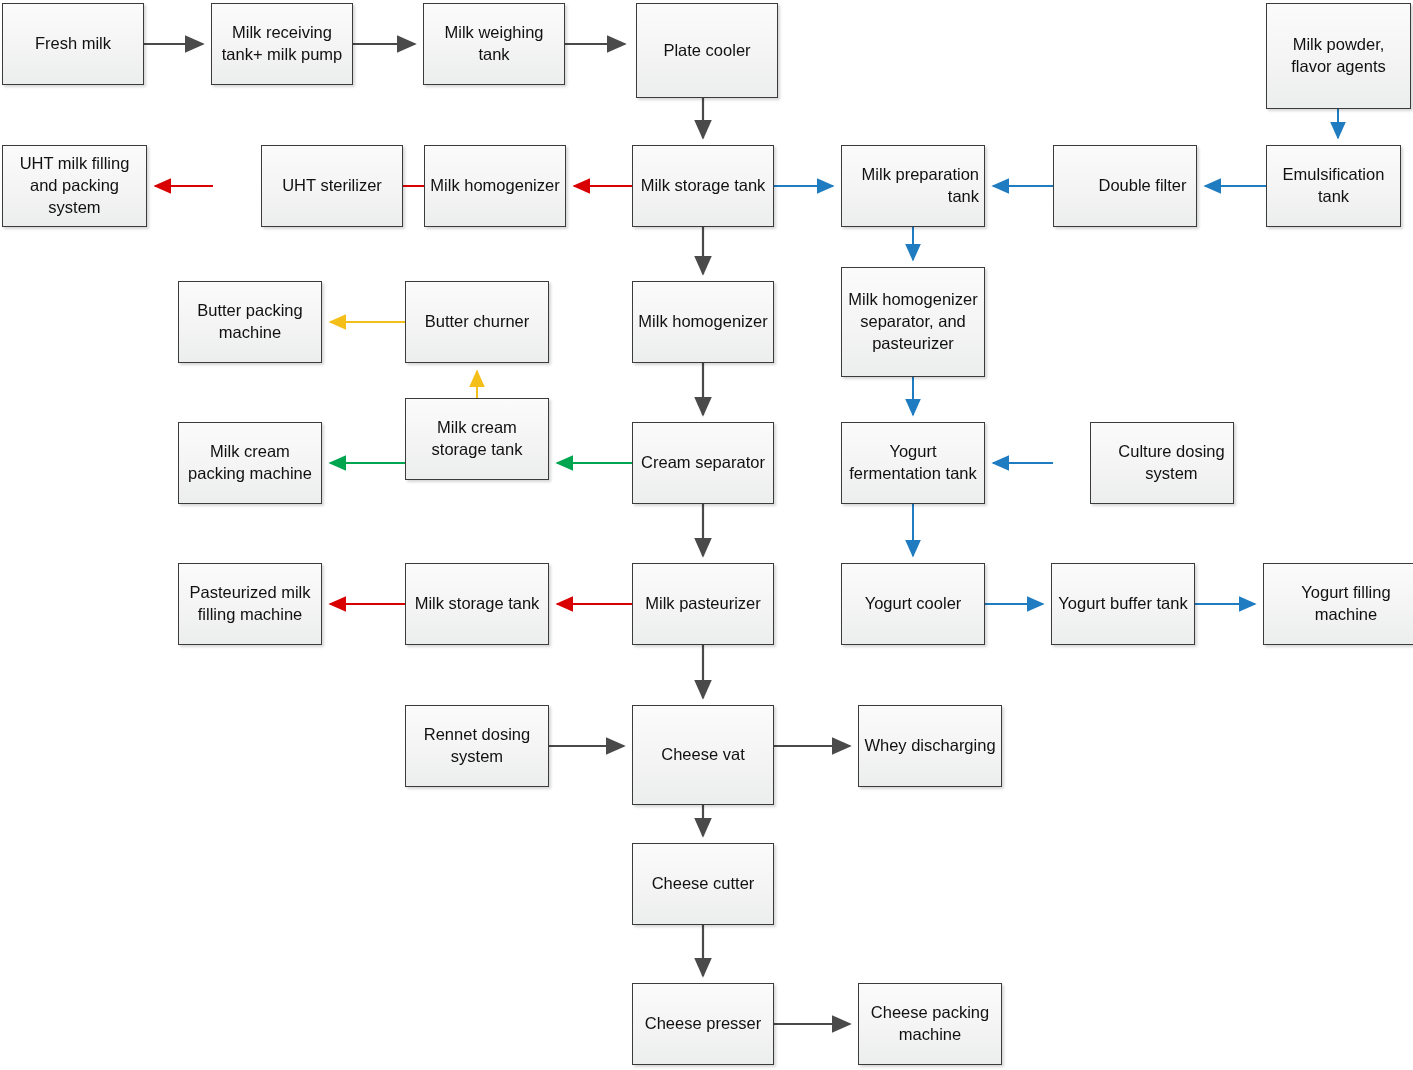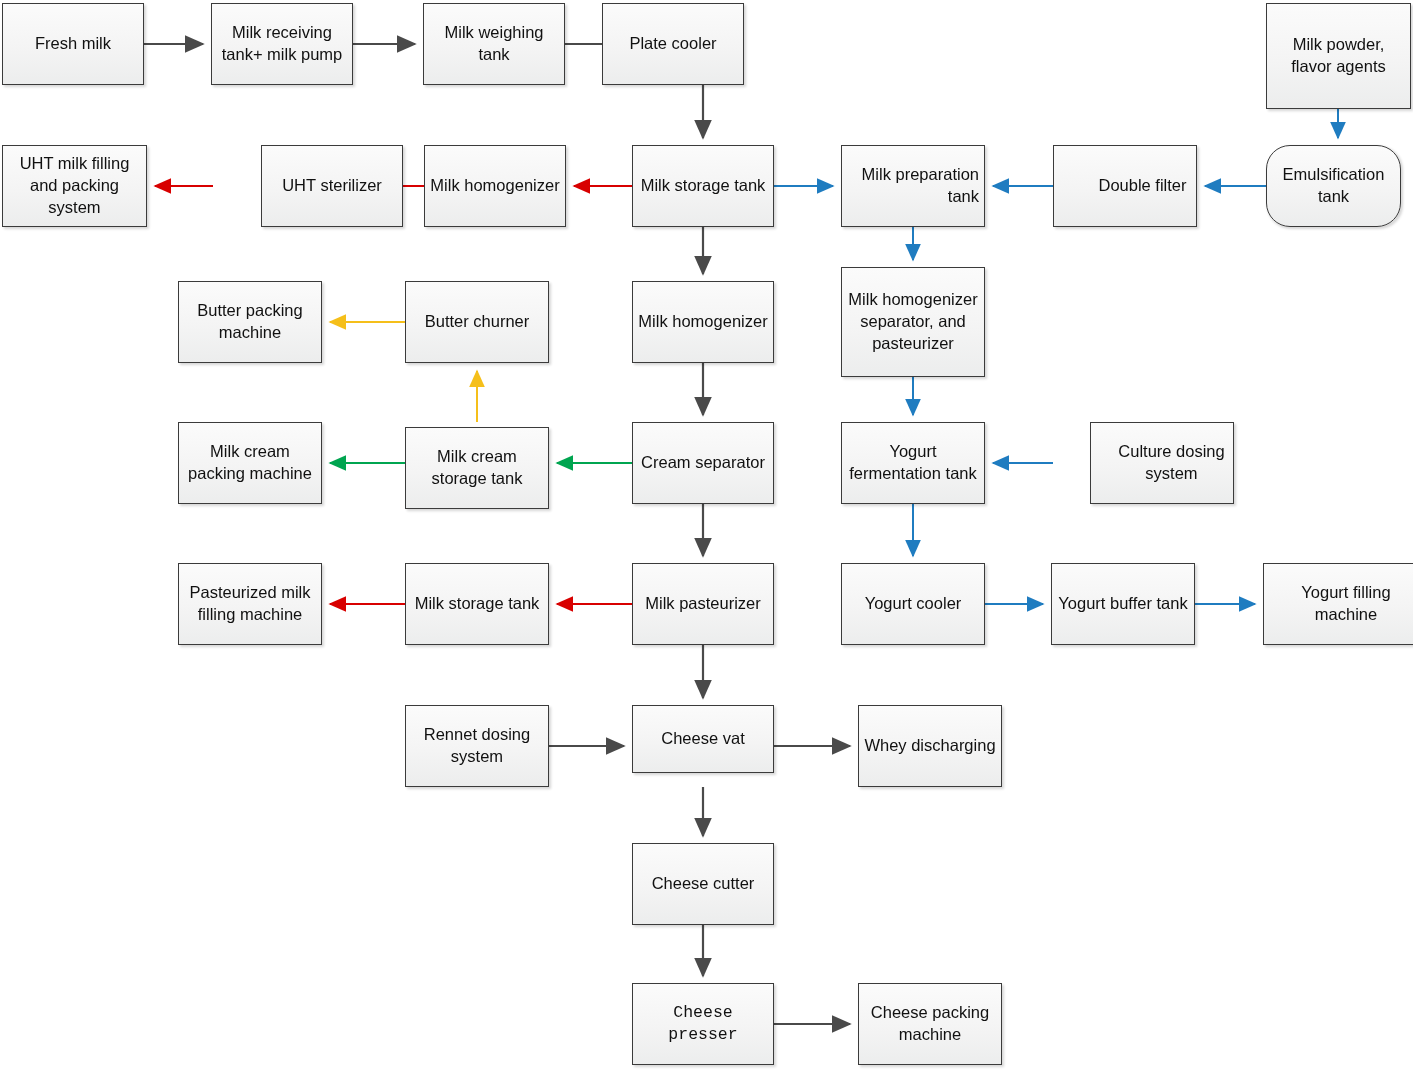--- a/index.html
+++ b/index.html
@@ -102,21 +102,21 @@
   <div id="node-layer">
       <div class="node" style="left: 2px; top: 3px; width: 142px; height: 82px;">
         <span>Fresh milk</span>
       </div>
       <div class="node" style="left: 211px; top: 3px; width: 142px; height: 82px;">
         <span>Milk receiving tank+ milk pump</span>
       </div>
       <div class="node" style="left: 423px; top: 3px; width: 142px; height: 82px;">
         <span>Milk weighing tank</span>
       </div>
-      <div class="node" style="left: 602px; top: 3px; width: 142px; height: 82px;">
+      <div class="node" style="left: 636px; top: 3px; width: 142px; height: 95px;">
         <span>Plate cooler</span>
       </div>
       <div class="node" style="left: 1266px; top: 3px; width: 145px; height: 106px;">
         <span>Milk powder, flavor agents</span>
       </div>
       <div class="node" style="left: 2px; top: 145px; width: 145px; height: 82px;">
         <span>UHT milk filling and packing system</span>
       </div>
       <div class="node" style="left: 213px; top: 145px; width: 142px; height: 82px; margin-left: 48px;">
         <span>UHT sterilizer</span>
@@ -126,39 +126,39 @@
       </div>
       <div class="node" style="left: 632px; top: 145px; width: 142px; height: 82px;">
         <span>Milk storage tank</span>
       </div>
       <div class="node" style="left: 841px; top: 145px; width: 144px; height: 82px; text-align: right;">
         <span>Milk preparation tank</span>
       </div>
       <div class="node" style="left: 1053px; top: 145px; width: 144px; height: 82px; padding-left: 40px;">
         <span>Double filter</span>
       </div>
-      <div class="node" style="left: 1266px; top: 145px; width: 135px; height: 82px; border-radius: 24px;">
+      <div class="node" style="left: 1266px; top: 145px; width: 135px; height: 82px;">
         <span>Emulsification tank</span>
       </div>
       <div class="node" style="left: 178px; top: 281px; width: 144px; height: 82px;">
         <span>Butter packing machine</span>
       </div>
       <div class="node" style="left: 405px; top: 281px; width: 144px; height: 82px;">
         <span>Butter churner</span>
       </div>
       <div class="node" style="left: 632px; top: 281px; width: 142px; height: 82px;">
         <span>Milk homogenizer</span>
       </div>
       <div class="node" style="left: 841px; top: 267px; width: 144px; height: 110px;">
         <span>Milk homogenizer separator, and pasteurizer</span>
       </div>
       <div class="node" style="left: 178px; top: 422px; width: 144px; height: 82px;">
         <span>Milk cream packing machine</span>
       </div>
-      <div class="node" style="left: 405px; top: 427px; width: 144px; height: 82px;">
+      <div class="node" style="left: 405px; top: 398px; width: 144px; height: 82px;">
         <span>Milk cream storage tank</span>
       </div>
       <div class="node" style="left: 632px; top: 422px; width: 142px; height: 82px;">
         <span>Cream separator</span>
       </div>
       <div class="node" style="left: 841px; top: 422px; width: 144px; height: 82px;">
         <span>Yogurt fermentation tank</span>
       </div>
       <div class="node" style="left: 1090px; top: 422px; width: 144px; height: 82px; padding-left: 24px;">
         <span>Culture dosing system</span>
@@ -177,29 +177,29 @@
       </div>
       <div class="node" style="left: 1051px; top: 563px; width: 144px; height: 82px;">
         <span>Yogurt buffer tank</span>
       </div>
       <div class="node" style="left: 1263px; top: 563px; width: 166px; height: 82px;">
         <span>Yogurt filling machine</span>
       </div>
       <div class="node" style="left: 405px; top: 705px; width: 144px; height: 82px;">
         <span>Rennet dosing system</span>
       </div>
-      <div class="node" style="left: 632px; top: 705px; width: 142px; height: 68px; align-items: center;">
+      <div class="node" style="left: 632px; top: 705px; width: 142px; height: 100px; align-items: center;">
         <span>Cheese vat</span>
       </div>
       <div class="node" style="left: 858px; top: 705px; width: 144px; height: 82px; text-align: center;">
         <span>Whey discharging</span>
       </div>
       <div class="node" style="left: 632px; top: 843px; width: 142px; height: 82px;">
         <span>Cheese cutter</span>
       </div>
-      <div class="node" style="left: 632px; top: 983px; width: 142px; height: 82px; font-family: Liberation Mono, monospace;">
+      <div class="node" style="left: 632px; top: 983px; width: 142px; height: 82px;">
         <span>Cheese presser</span>
       </div>
       <div class="node" style="left: 858px; top: 983px; width: 144px; height: 82px;">
         <span>Cheese packing machine</span>
       </div>
     </div>
 </div>
 
 </body></html>

